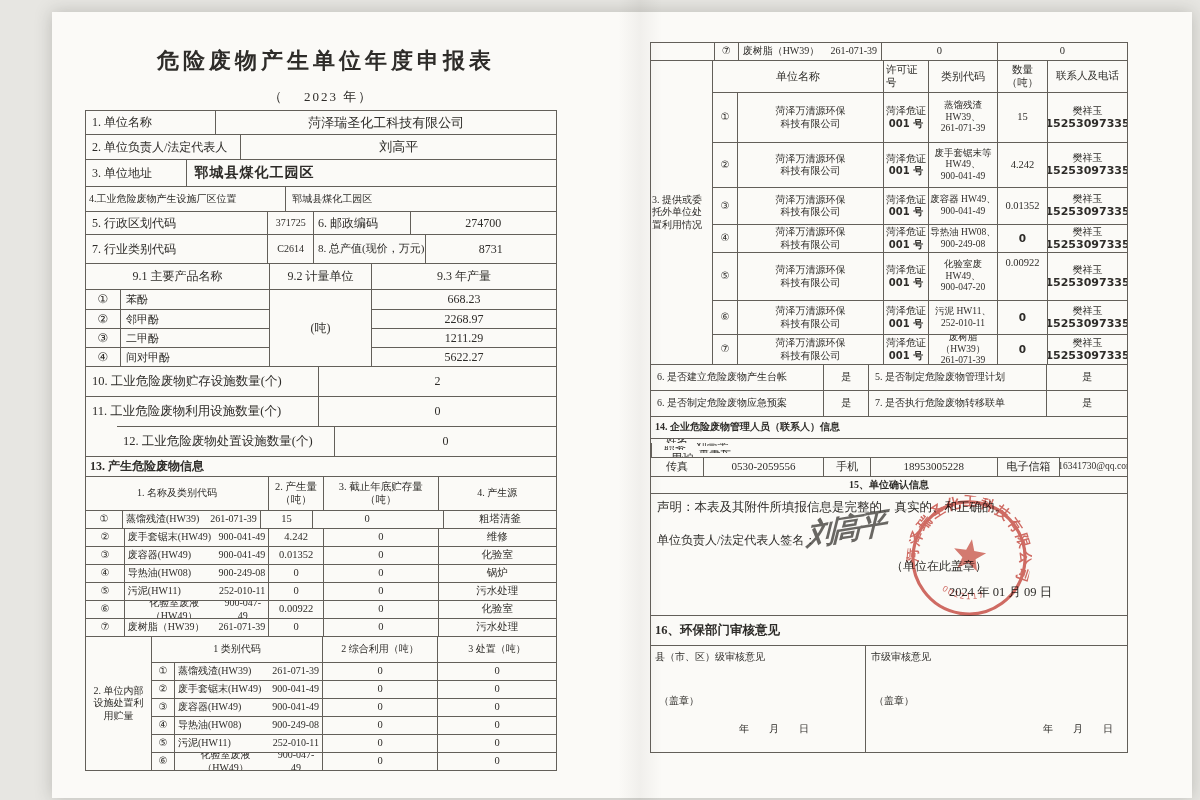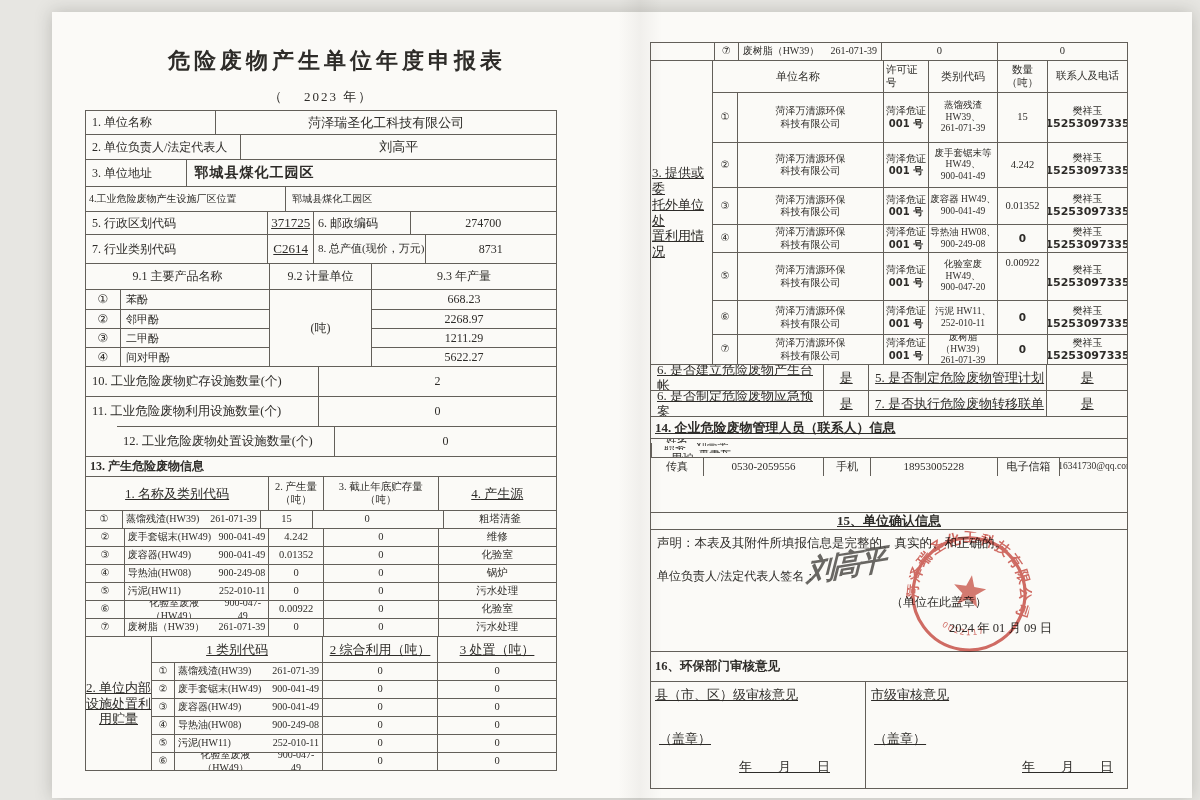--- a/index.html
+++ b/index.html
@@ -21,34 +21,34 @@
   .nt  { border-top:none; }
   .c   { display:flex; align-items:center; justify-content:center;
          border-left:1px solid #635f59; overflow:hidden; line-height:1.22; text-align:center; }
   .c:first-child { border-left:none; }
   .cl  { justify-content:flex-start; text-align:left; }
   .sb  { justify-content:space-between; }
   .pre { white-space:pre-line; }
   .b   { font-weight:bold; }
   .rel { position:relative; overflow:visible; }
   .fill{ font-family:"DejaVu Sans",sans-serif; font-weight:bold; }
-  .title { position:absolute; left:101px; top:46px; width:472px; text-align:center;
+  .title { position:absolute; left:90px; top:46px; width:472px; text-align:center;
            font-size:22px; font-weight:bold; letter-spacing:4px; }
   .yearline { position:absolute; left:85px; top:88px; width:472px; text-align:center;
               font-size:13px; letter-spacing:2px; }
   
   .pcols { display:flex; border-top:1px solid #635f59; }
   .pcol  { }
   .pcol + .pcol { border-left:1px solid #635f59; }
   .phead { height:26px; display:flex; align-items:center; justify-content:center;
            border-bottom:1px solid #635f59; font-size:12px; }
   .prow  { height:19px; display:flex; align-items:center; }
   .prow + .prow { border-top:1px solid #635f59; }
   .f10 { font-size:10px; } .f95 { font-size:9.5px; } .f105 { font-size:10.5px; }
-  .f11 { font-size:11px; } .f115 { font-size:13px;text-decoration:underline; } .f125 { font-size:12.5px; }
+  .f11 { font-size:11px; } .f115 { font-size:10px; } .f125 { font-size:12.5px; }
   .f13 { font-size:13px; } .f14 { font-size:14px; }
   .abs { position:absolute; }
   .sig { position:absolute; font-size:29px; font-style:italic; font-weight:bold;
          color:#45433f; opacity:.8; letter-spacing:-3px;
          transform:rotate(-9deg) skewX(-10deg); }
   .stamp { position:absolute; opacity:.82; mix-blend-mode:multiply;
            transform:rotate(9deg); }
 </style>
 </head>
 <body>
@@ -464,21 +464,21 @@
   </div>
   <div class="r" style="height:19px;">
     <div class="c f11" style="width:52px;">传真</div>
     <div class="c f11" style="width:121px;">0530-2059556</div>
     <div class="c f11" style="width:47px;">手机</div>
     <div class="c f11" style="width:127px;">18953005228</div>
     <div class="c f11" style="width:63px;">电子信箱</div>
     <div class="c" style="width:68px; font-size:9.5px;">116341730@qq.com</div>
   </div>
 
-  <div class="r" style="height:17px;margin-top:36px;">
+  <div class="r" style="height:17px;">
     <div class="c b f115" style="width:478px;">15、单位确认信息</div>
   </div>
   <div class="r rel" style="height:122px; display:block;">
     <div class="abs f125" style="left:6px; top:5px;">声明：本表及其附件所填报信息是完整的、真实的、和正确的。</div>
     <div class="abs" style="left:6px; top:38px;">单位负责人/法定代表人签名：</div>
     <span class="sig" style="left:155px; top:16px;">刘高平</span>
     <div class="abs" style="left:240px; top:64px;">（单位在此盖章）</div>
     <div class="abs f125" style="left:298px; top:90px;">2024 年 01 月 09 日</div>
 
     <svg class="stamp" style="left:256px; top:2px;" width="124" height="124" viewBox="0 0 124 124">

